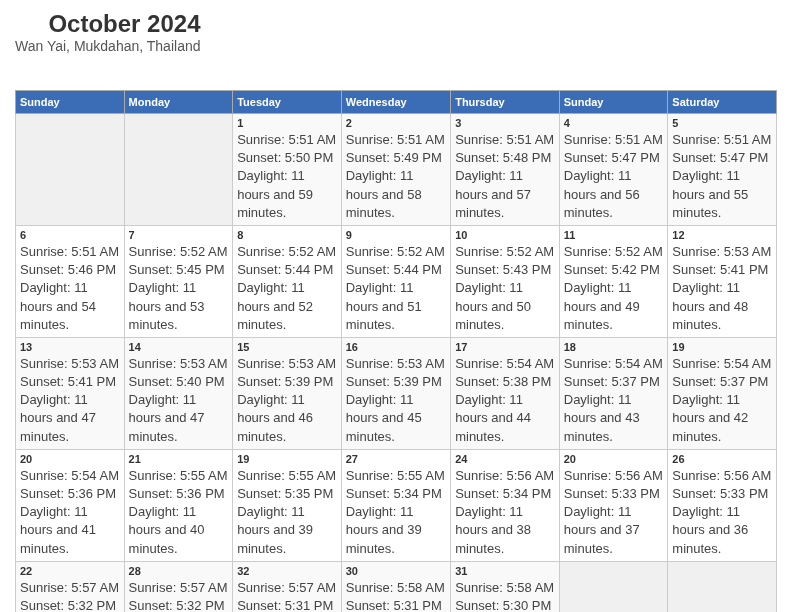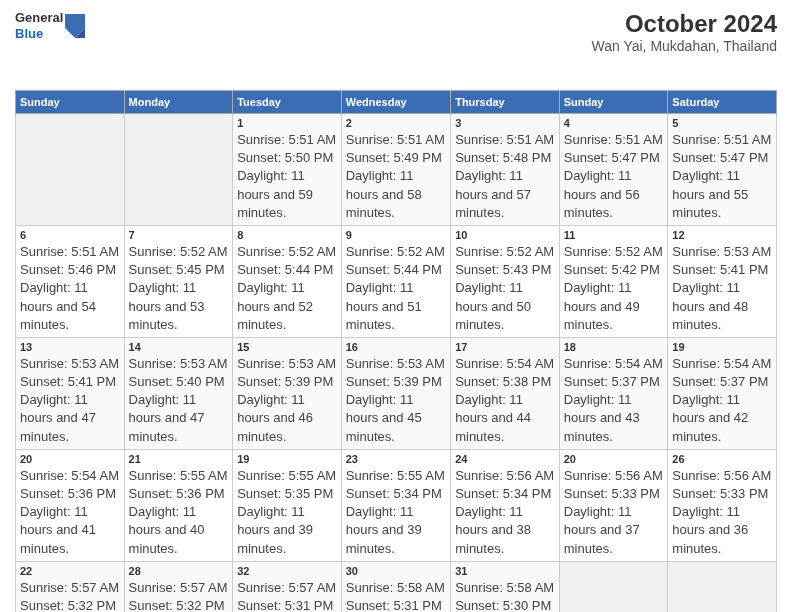--- a/index.html
+++ b/index.html
@@ -93,32 +93,20 @@
     }
     .empty-cell {
       background: #f0f0f0 !important;
     }
   </style>
 </head>
 <body>
 
 <div class="container">
   <div class="header">
-    <div class="logo">
-      <div style="display:flex;align-items:center;">
-        <div class="logo-text">
-          <span class="logo-general">General</span>
-          <span class="logo-blue">Blue</span>
-        </div>
-        <svg class="logo-icon" viewBox="0 0 20 24" xmlns="http://www.w3.org/2000/svg">
-          <polygon points="0,0 20,0 20,14 10,24 0,14" fill="#3a6db5"></polygon>
-          <polygon points="10,24 20,14 20,24" fill="#2a5a9a"></polygon>
-        </svg>
-      </div>
-    </div>
     <div class="title-block">
       <div class="month-title">October 2024</div>
       <div class="subtitle">Wan Yai, Mukdahan, Thailand</div>
     </div>
   </div>
 
   <table class="calendar">
     <thead>
       <tr>
       <th>Sunday</th>
@@ -266,21 +254,21 @@
 Sunset: 5:36 PM
 Daylight: 11 hours and 40 minutes.</div>
           </td>
           <td>
             <span class="day-number">19</span>
             <div class="day-info" style="white-space: pre-line;">Sunrise: 5:55 AM
 Sunset: 5:35 PM
 Daylight: 11 hours and 39 minutes.</div>
           </td>
           <td>
-            <span class="day-number">23</span>
+            <span class="day-number">27</span>
             <div class="day-info" style="white-space: pre-line;">Sunrise: 5:55 AM
 Sunset: 5:34 PM
 Daylight: 11 hours and 39 minutes.</div>
           </td>
           <td>
             <span class="day-number">24</span>
             <div class="day-info" style="white-space: pre-line;">Sunrise: 5:56 AM
 Sunset: 5:34 PM
 Daylight: 11 hours and 38 minutes.</div>
           </td>

